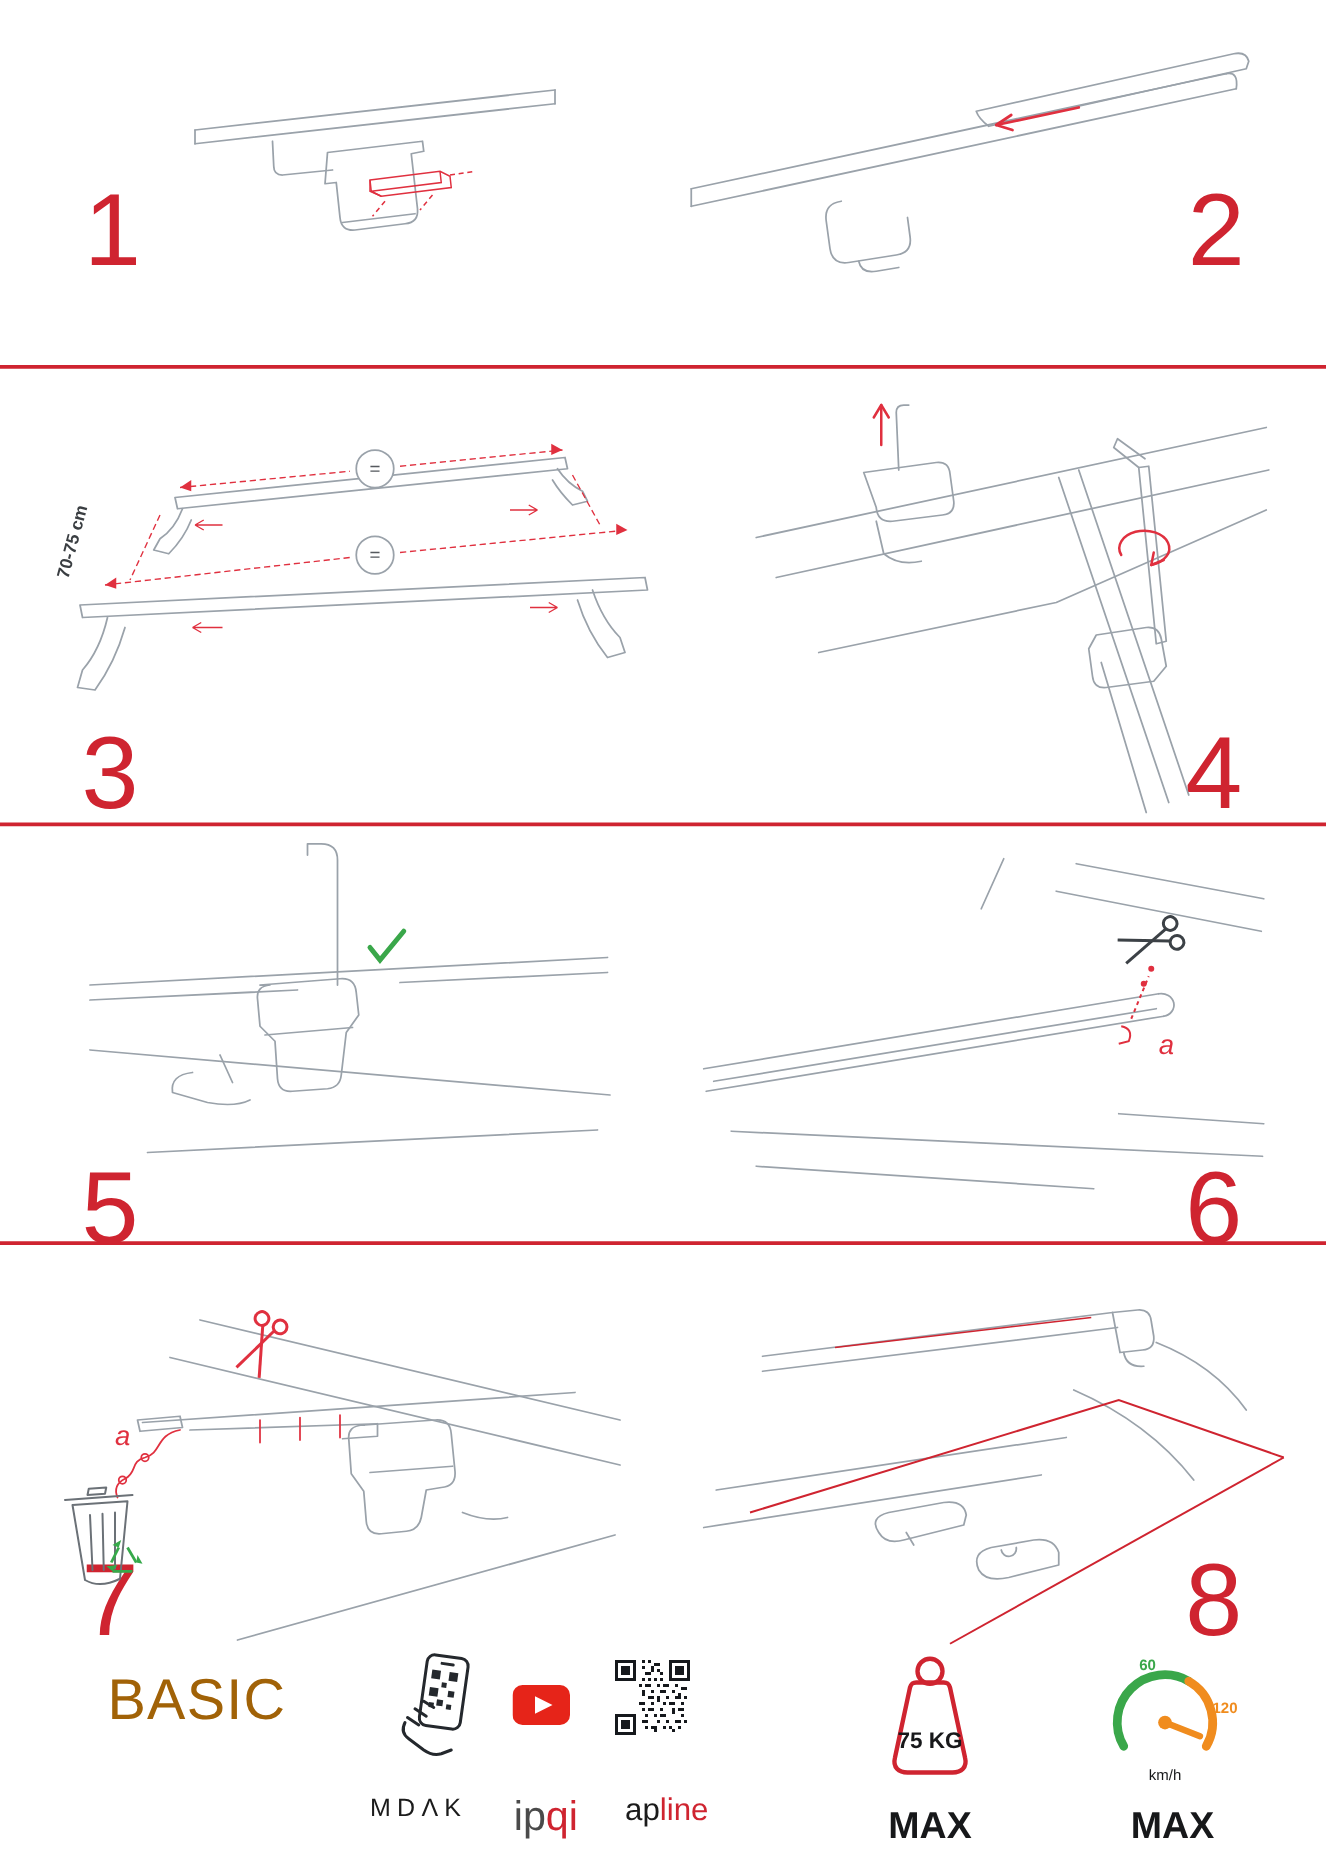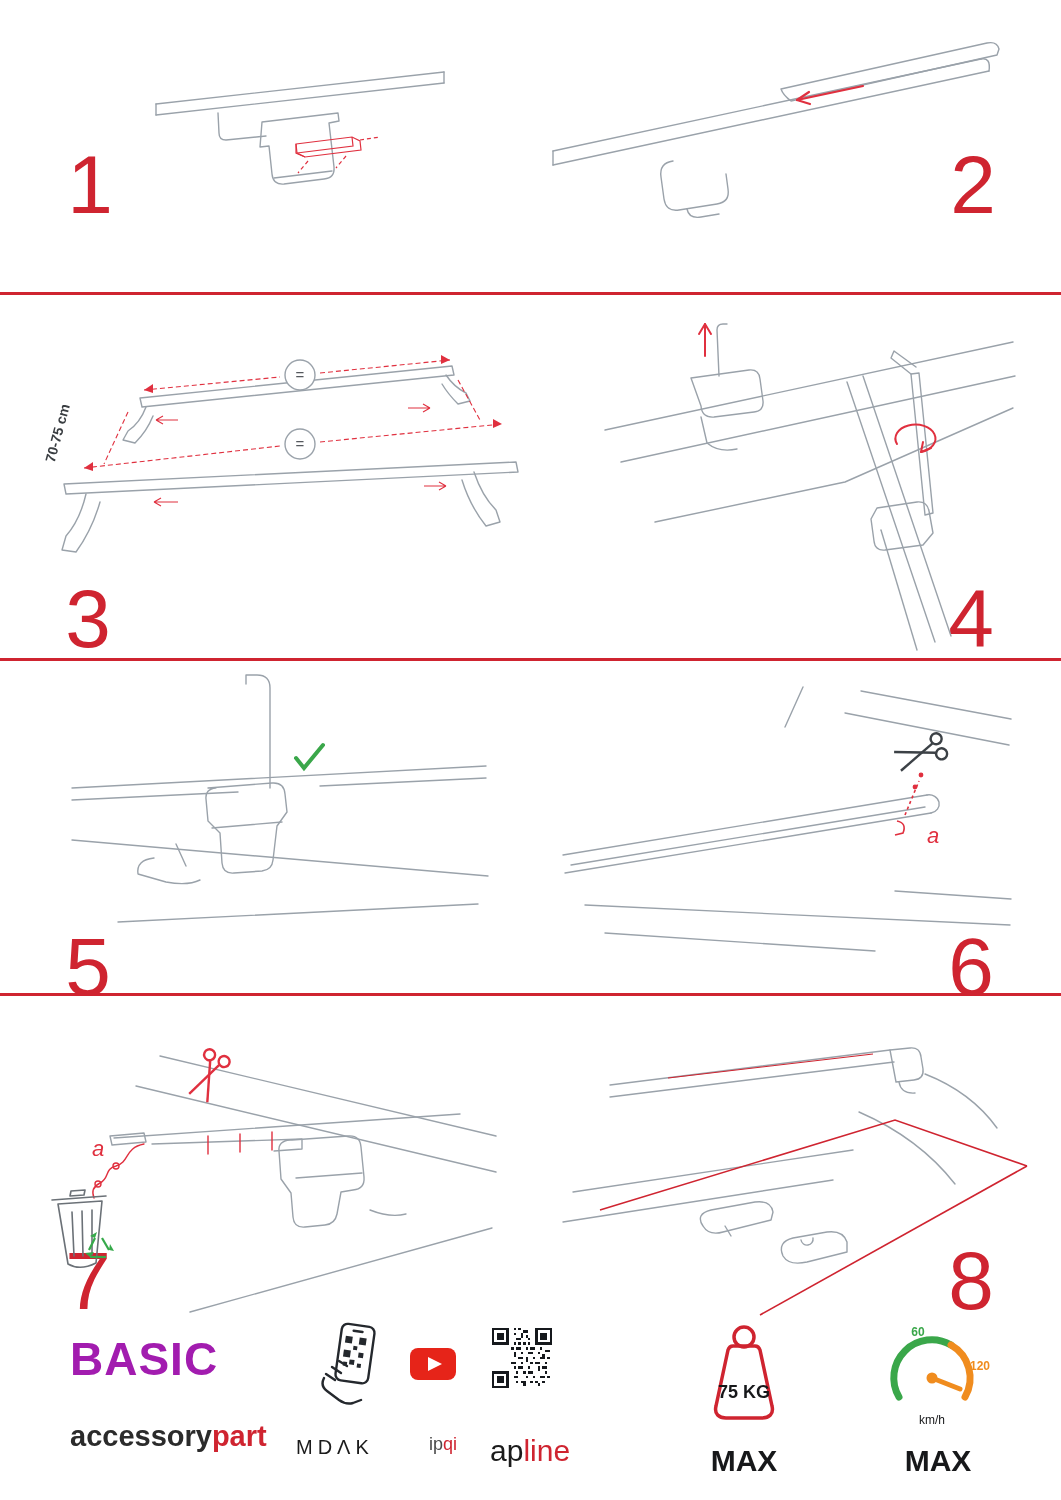--- a/index.html
+++ b/index.html
@@ -21,32 +21,32 @@
   #ill-2{left:545px;top:25px}
   #ill-3{left:28px;top:316px}
   #ill-4{left:595px;top:312px}
   #ill-5{left:58px;top:670px}
   #ill-6{left:545px;top:683px}
   #ill-7{left:40px;top:1016px}
   #ill-8{left:553px;top:1016px}
   #measure-label{position:absolute;left:42px;top:460px;transform:rotate(-75deg);transform-origin:0 0;
                  font-size:14px;font-weight:bold;color:#3a3e42;white-space:nowrap}
   
-  #brand-basic{position:absolute;left:70px;top:1332px;font-size:46px;font-weight:700;color:#a21caf;letter-spacing:1px}
+  #brand-basic{position:absolute;left:86px;top:1332px;font-size:46px;font-weight:400;color:#a16207;letter-spacing:1px}
   #brand-sub{position:absolute;left:70px;top:1420px;font-size:29px;font-weight:700;letter-spacing:0}
   #brand-sub .black{color:#2b2b2b}
   #brand-sub .red{color:#cf2430}
   #phone-icon{position:absolute;left:314px;top:1322px}
   #mdak{position:absolute;left:296px;top:1436px;font-size:20px;font-weight:500;color:#1b1b1b;letter-spacing:5px}
   #yt-icon{position:absolute;left:410px;top:1348px}
-  #ipqi{position:absolute;left:429px;top:1434px;font-size:18px;font-weight:500}
+  #ipqi{position:absolute;left:411px;top:1434px;font-size:33px;font-weight:500}
   #ipqi .black{color:#4a4a4a}
   #ipqi .red{color:#cf2430}
   #qr-icon{position:absolute;left:492px;top:1328px}
-  #apline{position:absolute;left:490px;top:1434px;font-size:30px;font-weight:500}
+  #apline{position:absolute;left:500px;top:1434px;font-size:25px;font-weight:500}
   #apline .black{color:#1b1b1b}
   #apline .red{color:#cf2430}
   #weight-icon{position:absolute;left:698px;top:1322px}
   #weight-max{position:absolute;left:696px;top:1444px;width:96px;text-align:center;font-size:30px;font-weight:700;color:#17181a}
   #speed-icon{position:absolute;left:882px;top:1324px}
   #speed-max{position:absolute;left:884px;top:1444px;width:108px;text-align:center;font-size:30px;font-weight:700;color:#17181a}
 </style>
 </head>
 <body>
 
@@ -264,21 +264,20 @@
       <path d="M248 224 a6 6 0 1 0 12 -2"></path>
     </g>
     <g stroke="#cf2430" stroke-width="1.6" fill="none">
       <path d="M47 194 L342 104 L474 150"></path>
       <path d="M207 299 L474 150"></path>
       <path d="M115 62 L320 38" stroke-width="1.2"></path>
     </g>
   </svg>
 
   <div id="brand-basic">BASIC</div>
-  <div id="brand-sub"><span class="black">accessory</span><span class="red">part</span></div>
 
   <svg id="phone-icon" width="72" height="84" viewBox="0 0 72 84">
     <g fill="none" stroke="#24282d" stroke-width="2.4" stroke-linecap="round" stroke-linejoin="round" transform="rotate(8 40 35)">
       <rect x="24" y="3" width="33" height="57" rx="6"></rect>
       <path d="M36 9 h9"></path>
     </g>
     <g fill="#24282d" transform="rotate(8 40 35)">
       <rect x="29" y="15" width="7" height="7"></rect>
       <rect x="43" y="15" width="7" height="7"></rect>
       <rect x="29" y="29" width="7" height="7"></rect>

